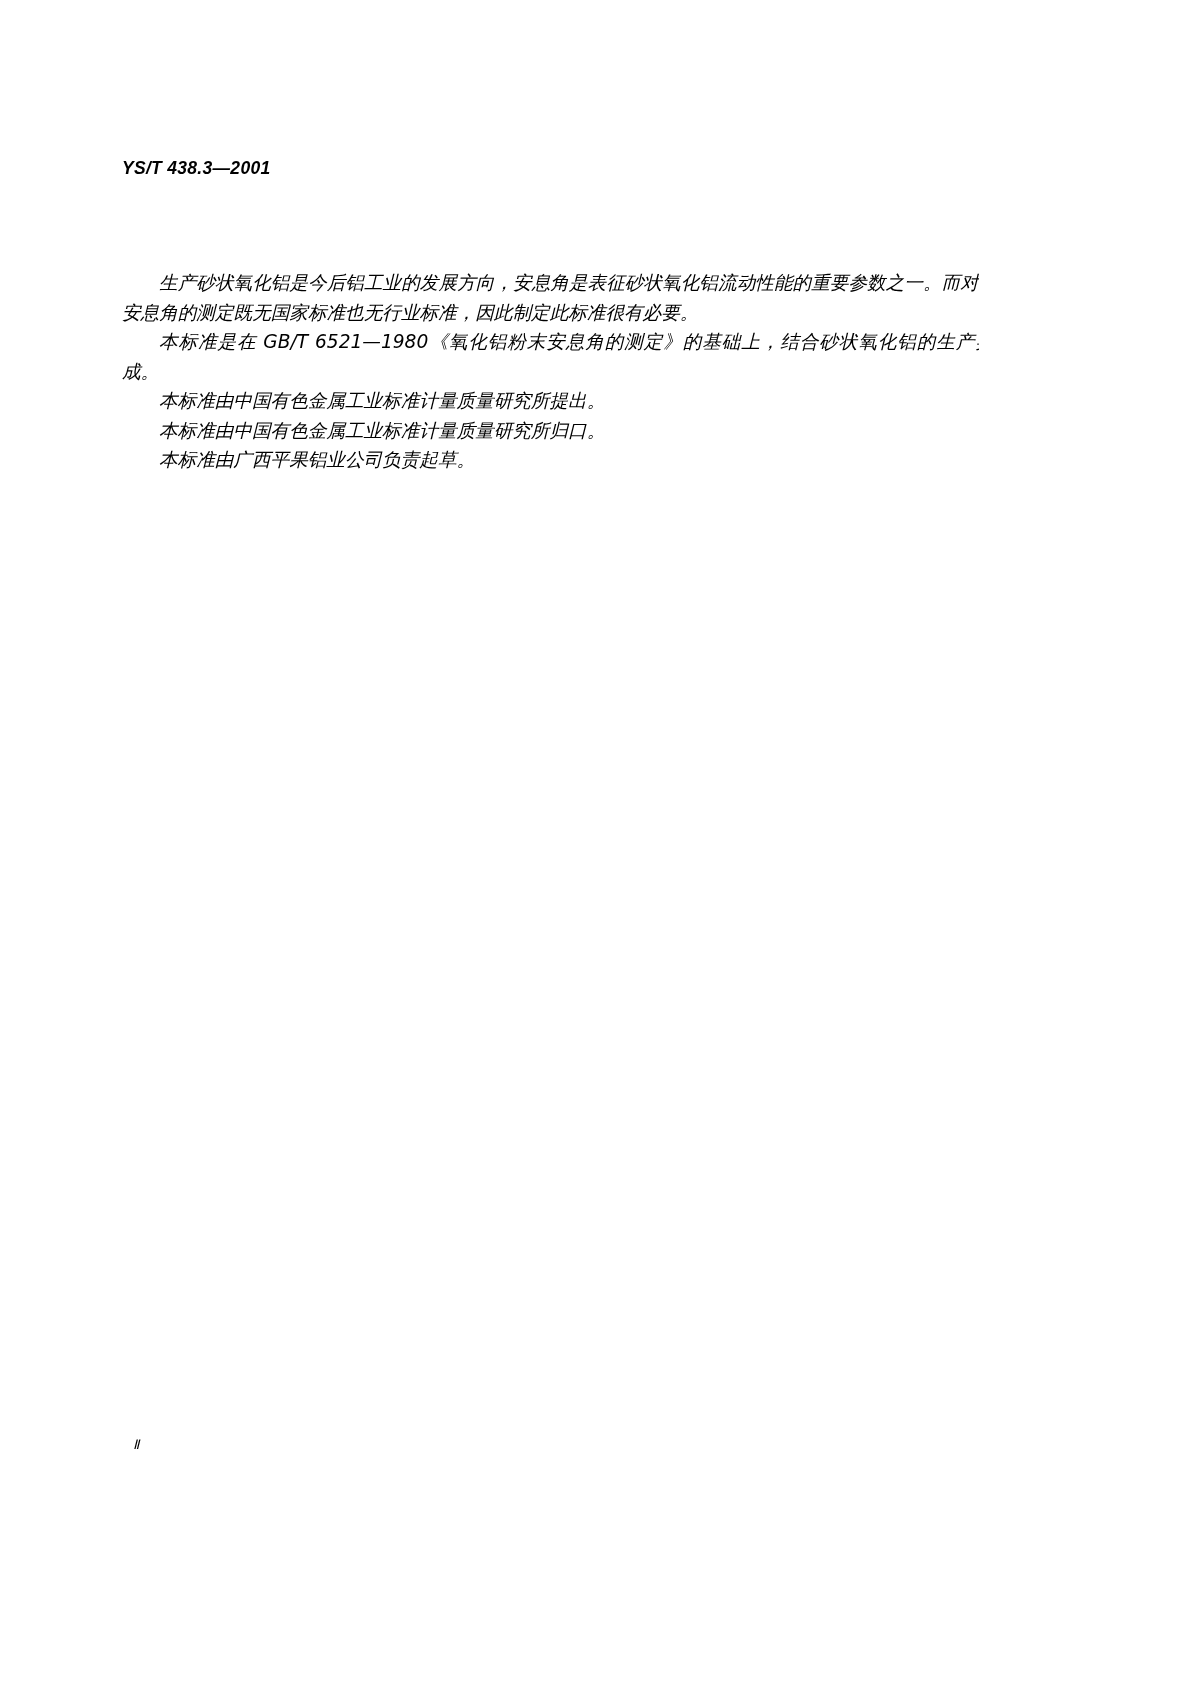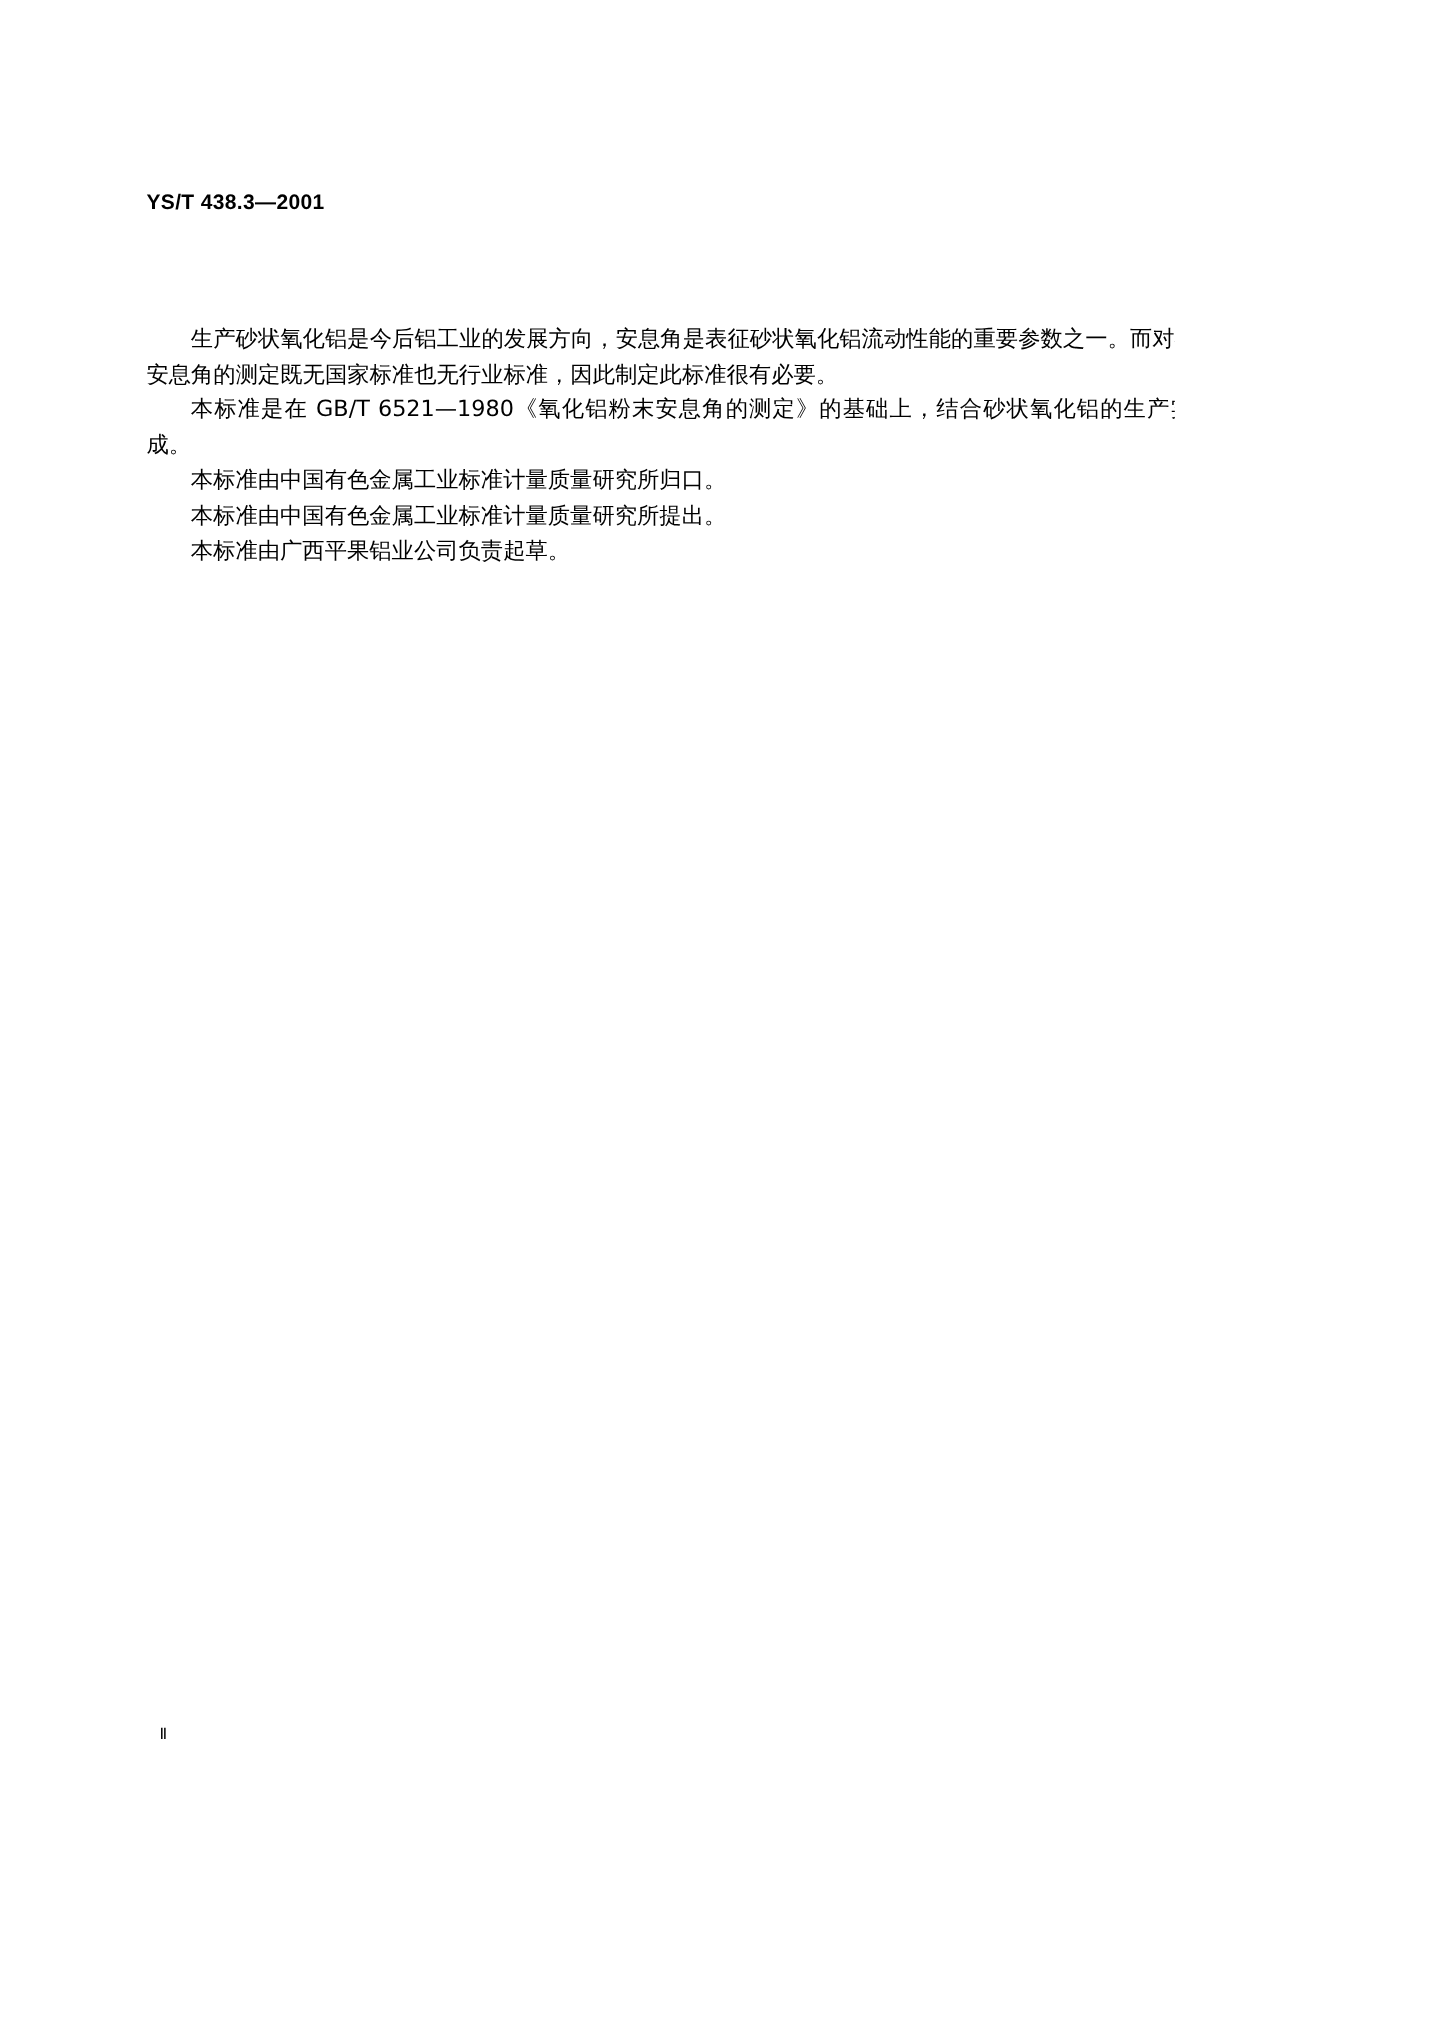--- a/index.html
+++ b/index.html
@@ -14,20 +14,21 @@
     font-family: "DejaVu Sans", "Liberation Sans", sans-serif;
     color: #000000;
   }
   .page {
     position: absolute;
     left: 0;
     top: 0;
     width: 979px;
     height: 1684px;
     overflow: hidden;
+    font-style: italic;
   }
   .std-number {
     position: absolute;
     left: 122px;
     top: 158px;
     font-family: "Liberation Sans", sans-serif;
     font-size: 17.5px;
     font-weight: bold;
     letter-spacing: 0.3px;
     white-space: nowrap;
@@ -78,20 +79,20 @@
 <body>
 
 <div class="page">
 
   <div class="std-number">YS/T 438.3—2001</div>
 
 
   <div class="body-text">
     <p class="para">生产砂状氧化铝是今后铝工业的发展方向，安息角是表征砂状氧化铝流动性能的重要参数之一。而对砂状氧化铝安息角的测定既无国家标准也无行业标准，因此制定此标准很有必要。</p>
     <p class="para tight">本标准是在 GB/T 6521—1980《氧化铝粉末安息角的测定》的基础上，结合砂状氧化铝的生产实际编写而成。</p>
+    <p class="para tight">本标准由中国有色金属工业标准计量质量研究所提出。</p>
     <p class="para tight">本标准由中国有色金属工业标准计量质量研究所归口。</p>
-    <p class="para tight">本标准由中国有色金属工业标准计量质量研究所提出。</p>
     <p class="para tight">本标准由广西平果铝业公司负责起草。</p>
   </div>
 
   <div class="page-number">Ⅱ</div>
 
 </div>
 
 </body></html>

